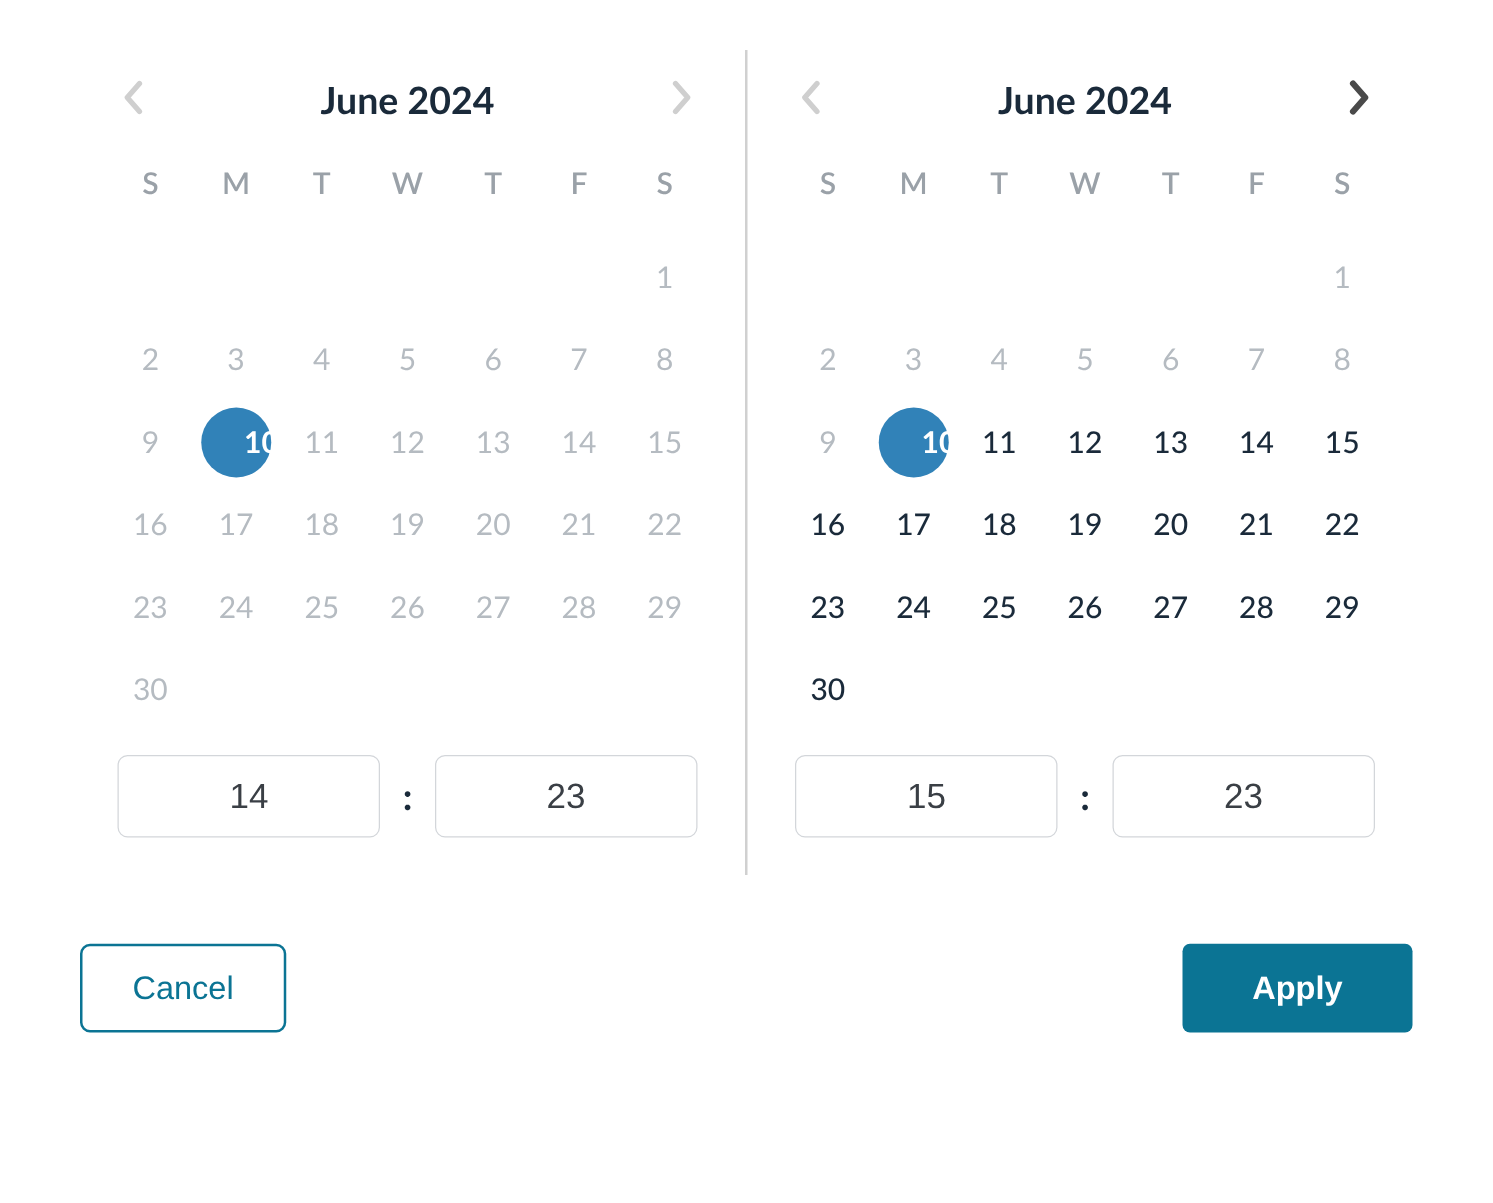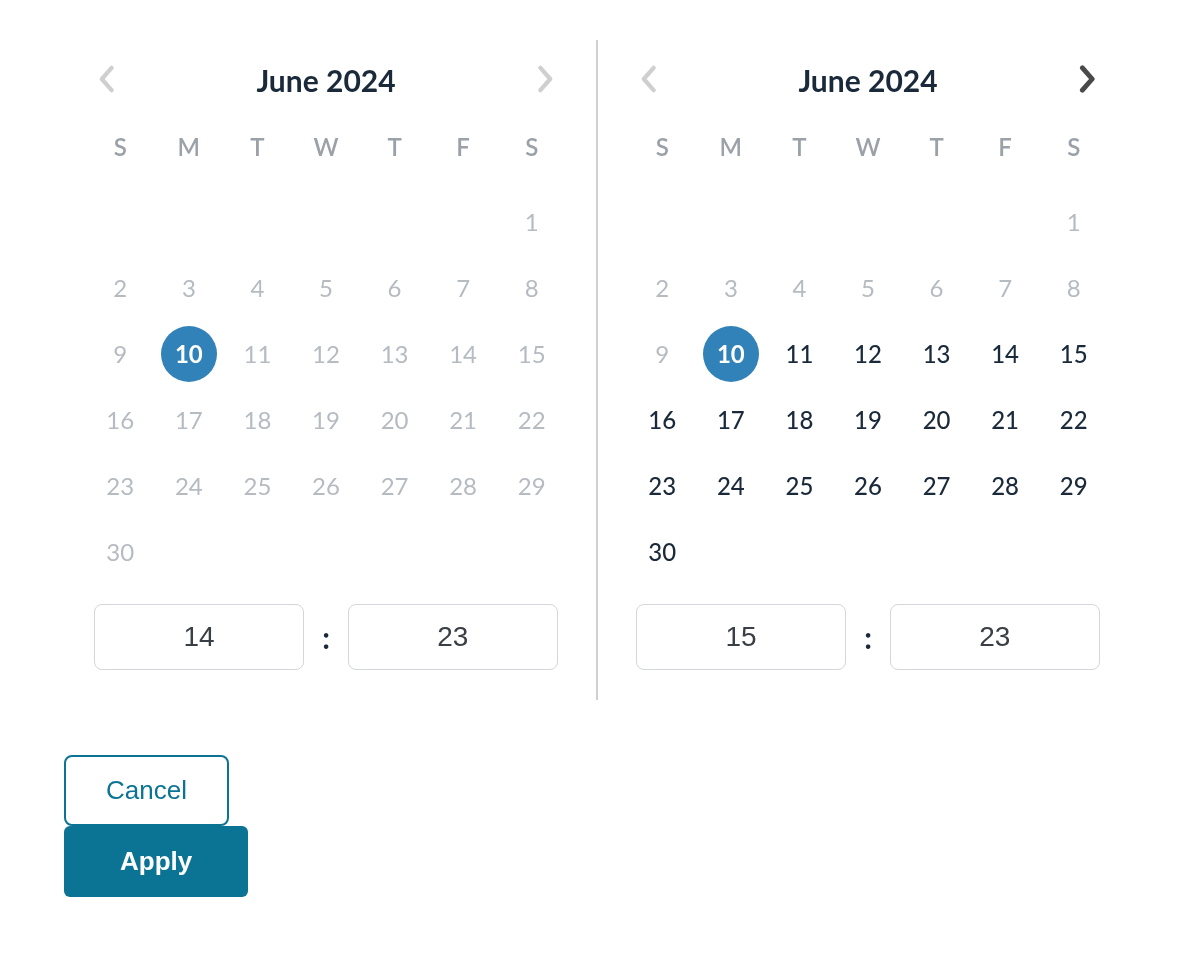--- a/index.html
+++ b/index.html
@@ -85,20 +85,21 @@
     line-height: 44px;
     position: relative;
     cursor: pointer;
   }
   .day-cell.empty { cursor: default; }
   .day-cell.dimmed { color: #b5bbc1; }
   .day-cell.normal { color: #1a2a3a; font-weight: 500; }
   .day-cell.selected {
     color: #fff;
     font-weight: 700;
+    text-align: right;
   }
   .day-cell.selected::before {
     content: "";
     position: absolute;
     width: 56px;
     height: 56px;
     border-radius: 50%;
     background: #3182b8;
     left: 50%;
     top: 50%;
@@ -138,21 +139,20 @@
     color: #111;
     margin-top: 60px;
   }
 
   .footer-row {
     display: flex;
     justify-content: space-between;
     align-items: flex-start;
     margin-top: 55px;
     padding: 0 4px;
-    flex-direction: column;
   }
   .btn-cancel {
     border: 2px solid #0b7494;
     background: #fff;
     color: #0b7494;
     font-size: 26px;
     font-weight: 500;
     padding: 18px 40px;
     border-radius: 8px;
     cursor: pointer;

